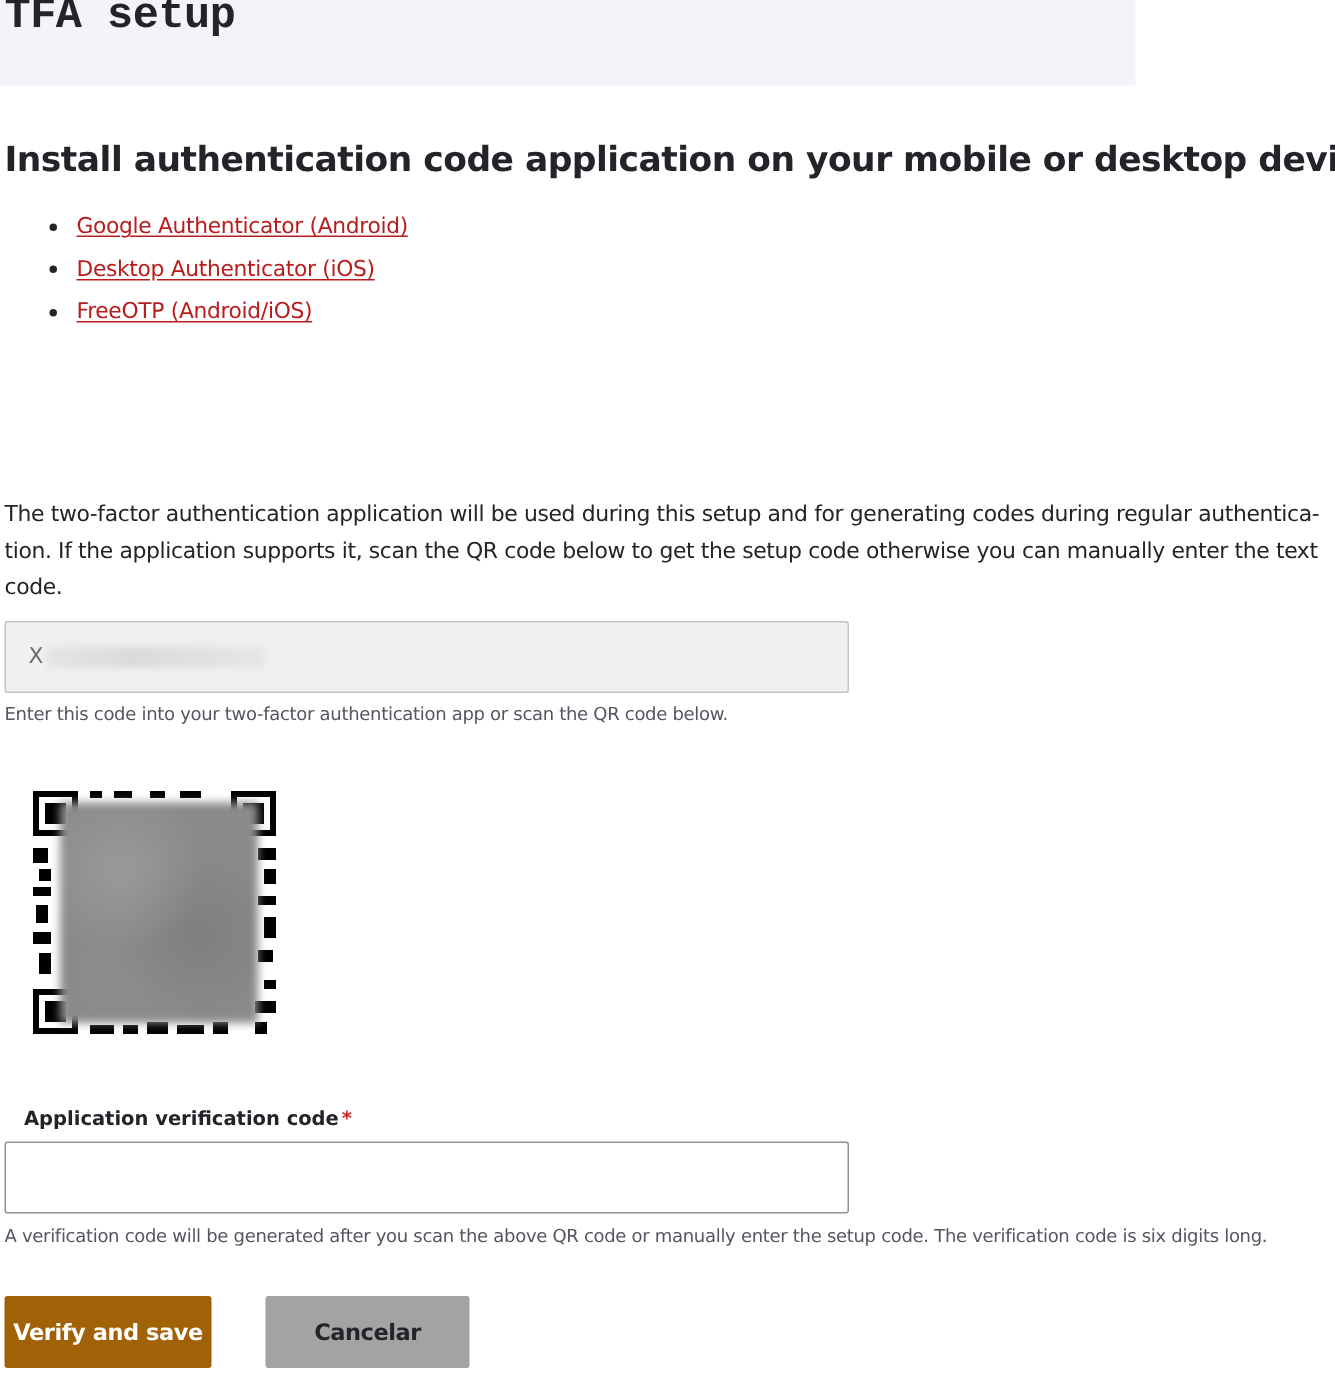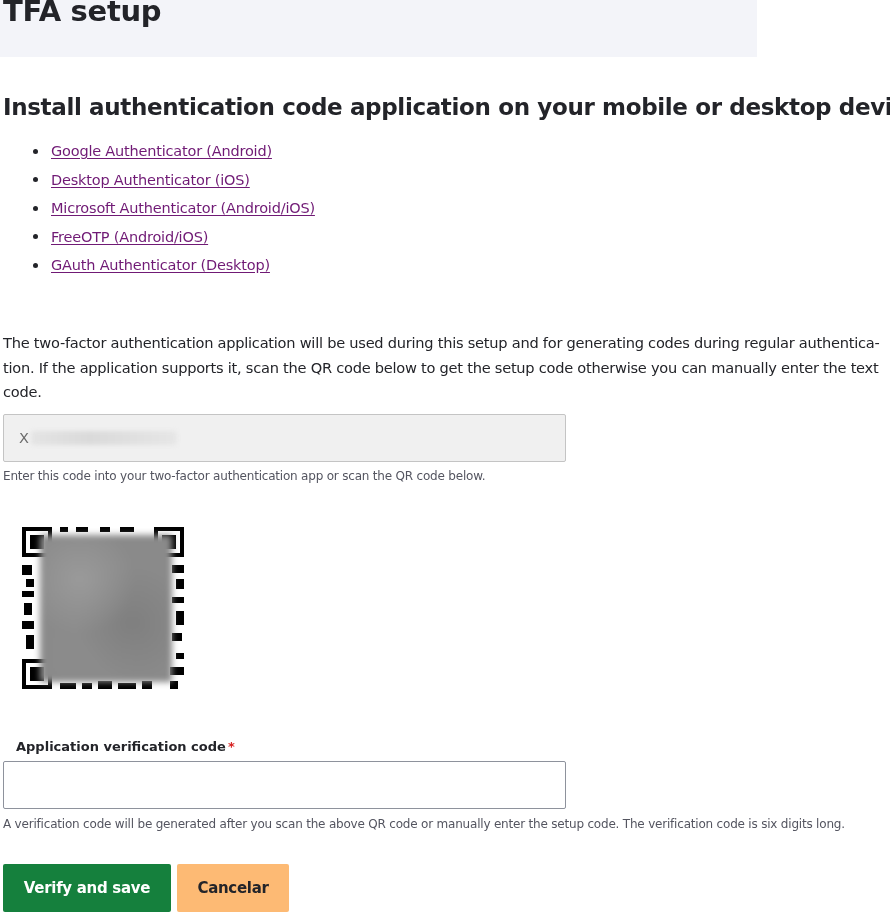--- a/index.html
+++ b/index.html
@@ -5,20 +5,21 @@
     * { box-sizing: border-box; margin: 0; padding: 0; }
     html, body {
       width: 890px; height: 923px; overflow: hidden;
       background: #ffffff;
       font-family: "DejaVu Sans", "Liberation Sans", sans-serif;
       color: #232429;
     }
     .page-header {
       position: absolute; left: 0; top: 0; width: 757px; height: 57px;
       background: #f3f4f9;
+      font-family: Liberation Mono, monospace;
     }
     .page-title {
       position: absolute; left: 3px; top: -6px;
       font-size: 29px; font-weight: bold; letter-spacing: -0.3px;
       color: #232429; white-space: nowrap;
     }
     .section-heading {
       position: absolute; left: 3px; top: 94px;
       font-size: 23px; font-weight: bold; letter-spacing: -0.35px;
       color: #232429; white-space: nowrap;
@@ -29,21 +30,21 @@
     }
     .app-list li {
       height: 28.5px; display: flex; align-items: center;
       font-size: 14.5px;
     }
     .app-list li .bullet {
       width: 5px; height: 5px; border-radius: 50%;
       background: #232429; margin-right: 13px; margin-left: 0;
     }
     .app-list li a {
-      color: #701a75; text-decoration: underline;
+      color: #b91c1c; text-decoration: underline;
       text-underline-offset: 2px; letter-spacing: -0.2px;
     }
     .intro-text {
       position: absolute; left: 3px; top: 319px; width: 884px;
       font-size: 14.6px; line-height: 24.5px; color: #232429;
       letter-spacing: -0.25px;
       margin-top: 12px;
     }
     .setup-code-field {
       position: absolute; left: 3px; top: 414px;
@@ -90,24 +91,24 @@
     }
     .btn {
       position: absolute; top: 864px; height: 48px;
       border: none; border-radius: 2px;
       font-size: 15px; font-weight: bold;
       font-family: "DejaVu Sans", "Liberation Sans", sans-serif;
       display: flex; align-items: center; justify-content: center;
       cursor: pointer; letter-spacing: -0.3px;
     }
     .btn-primary {
-      left: 3px; width: 168px; background: #15803d; color: #ffffff;
+      left: 3px; width: 138px; background: #a16207; color: #ffffff;
     }
     .btn-secondary {
-      left: 177px; width: 112px; background: #fdba74; color: #232429;
+      left: 177px; width: 136px; background: #a3a3a3; color: #232429;
     }
   </style>
 </head>
 <body>
 
 <div class="page-header">
   <h1 class="page-title">TFA setup</h1>
 </div>
 
 <h2 class="section-heading">Install authentication code application on your mobile or desktop device:</h2>
@@ -116,29 +117,21 @@
   <li>
     <span class="bullet"></span>
     <a href="#">Google Authenticator (Android)</a>
   </li>
   <li>
     <span class="bullet"></span>
     <a href="#">Desktop Authenticator (iOS)</a>
   </li>
   <li>
     <span class="bullet"></span>
-    <a href="#">Microsoft Authenticator (Android/iOS)</a>
-  </li>
-  <li>
-    <span class="bullet"></span>
     <a href="#">FreeOTP (Android/iOS)</a>
-  </li>
-  <li>
-    <span class="bullet"></span>
-    <a href="#">GAuth Authenticator (Desktop)</a>
   </li>
 </ul>
 
 <p class="intro-text">The two-factor authentication application will be used during this setup and for generating codes during regular authentica-tion. If the application supports it, scan the QR code below to get the setup code otherwise you can manually enter the text code.</p>
 
 <div class="setup-code-field">
   <span class="setup-code-prefix">X</span>
   <span class="setup-code-blur"></span>
 </div>
 <div class="help-text" style="top:469px;">Enter this code into your two-factor authentication app or scan the QR code below.</div>

